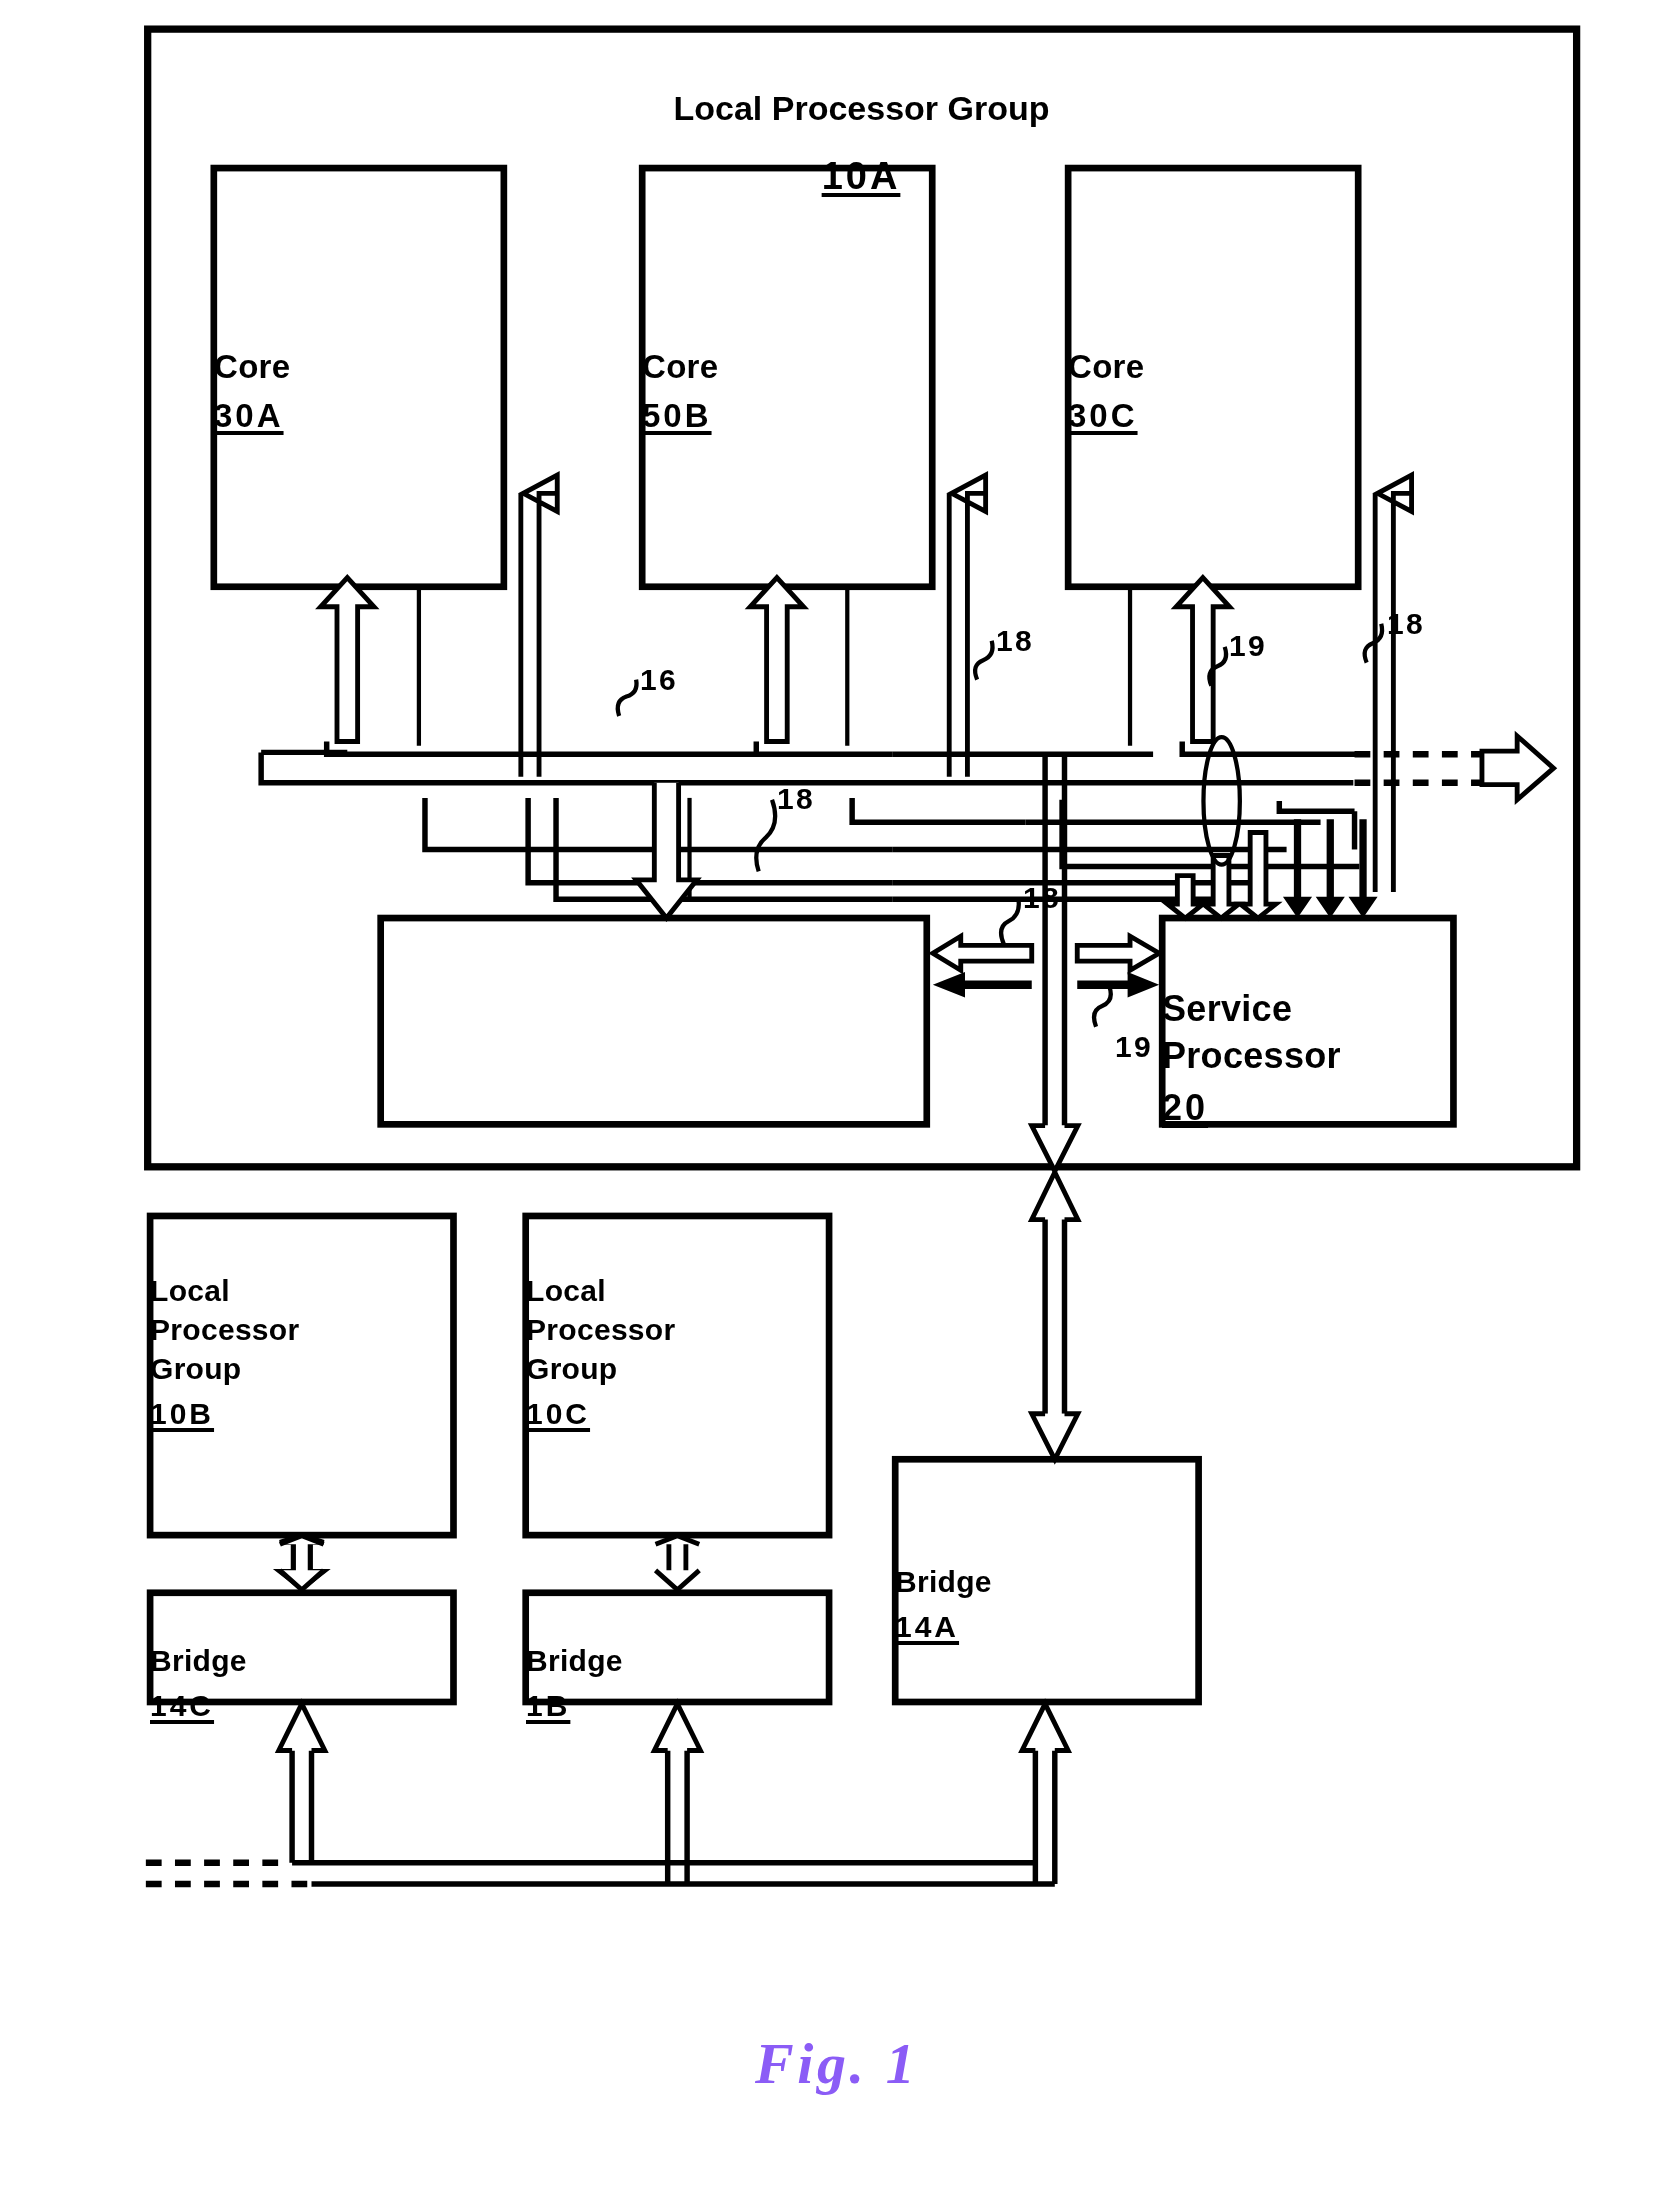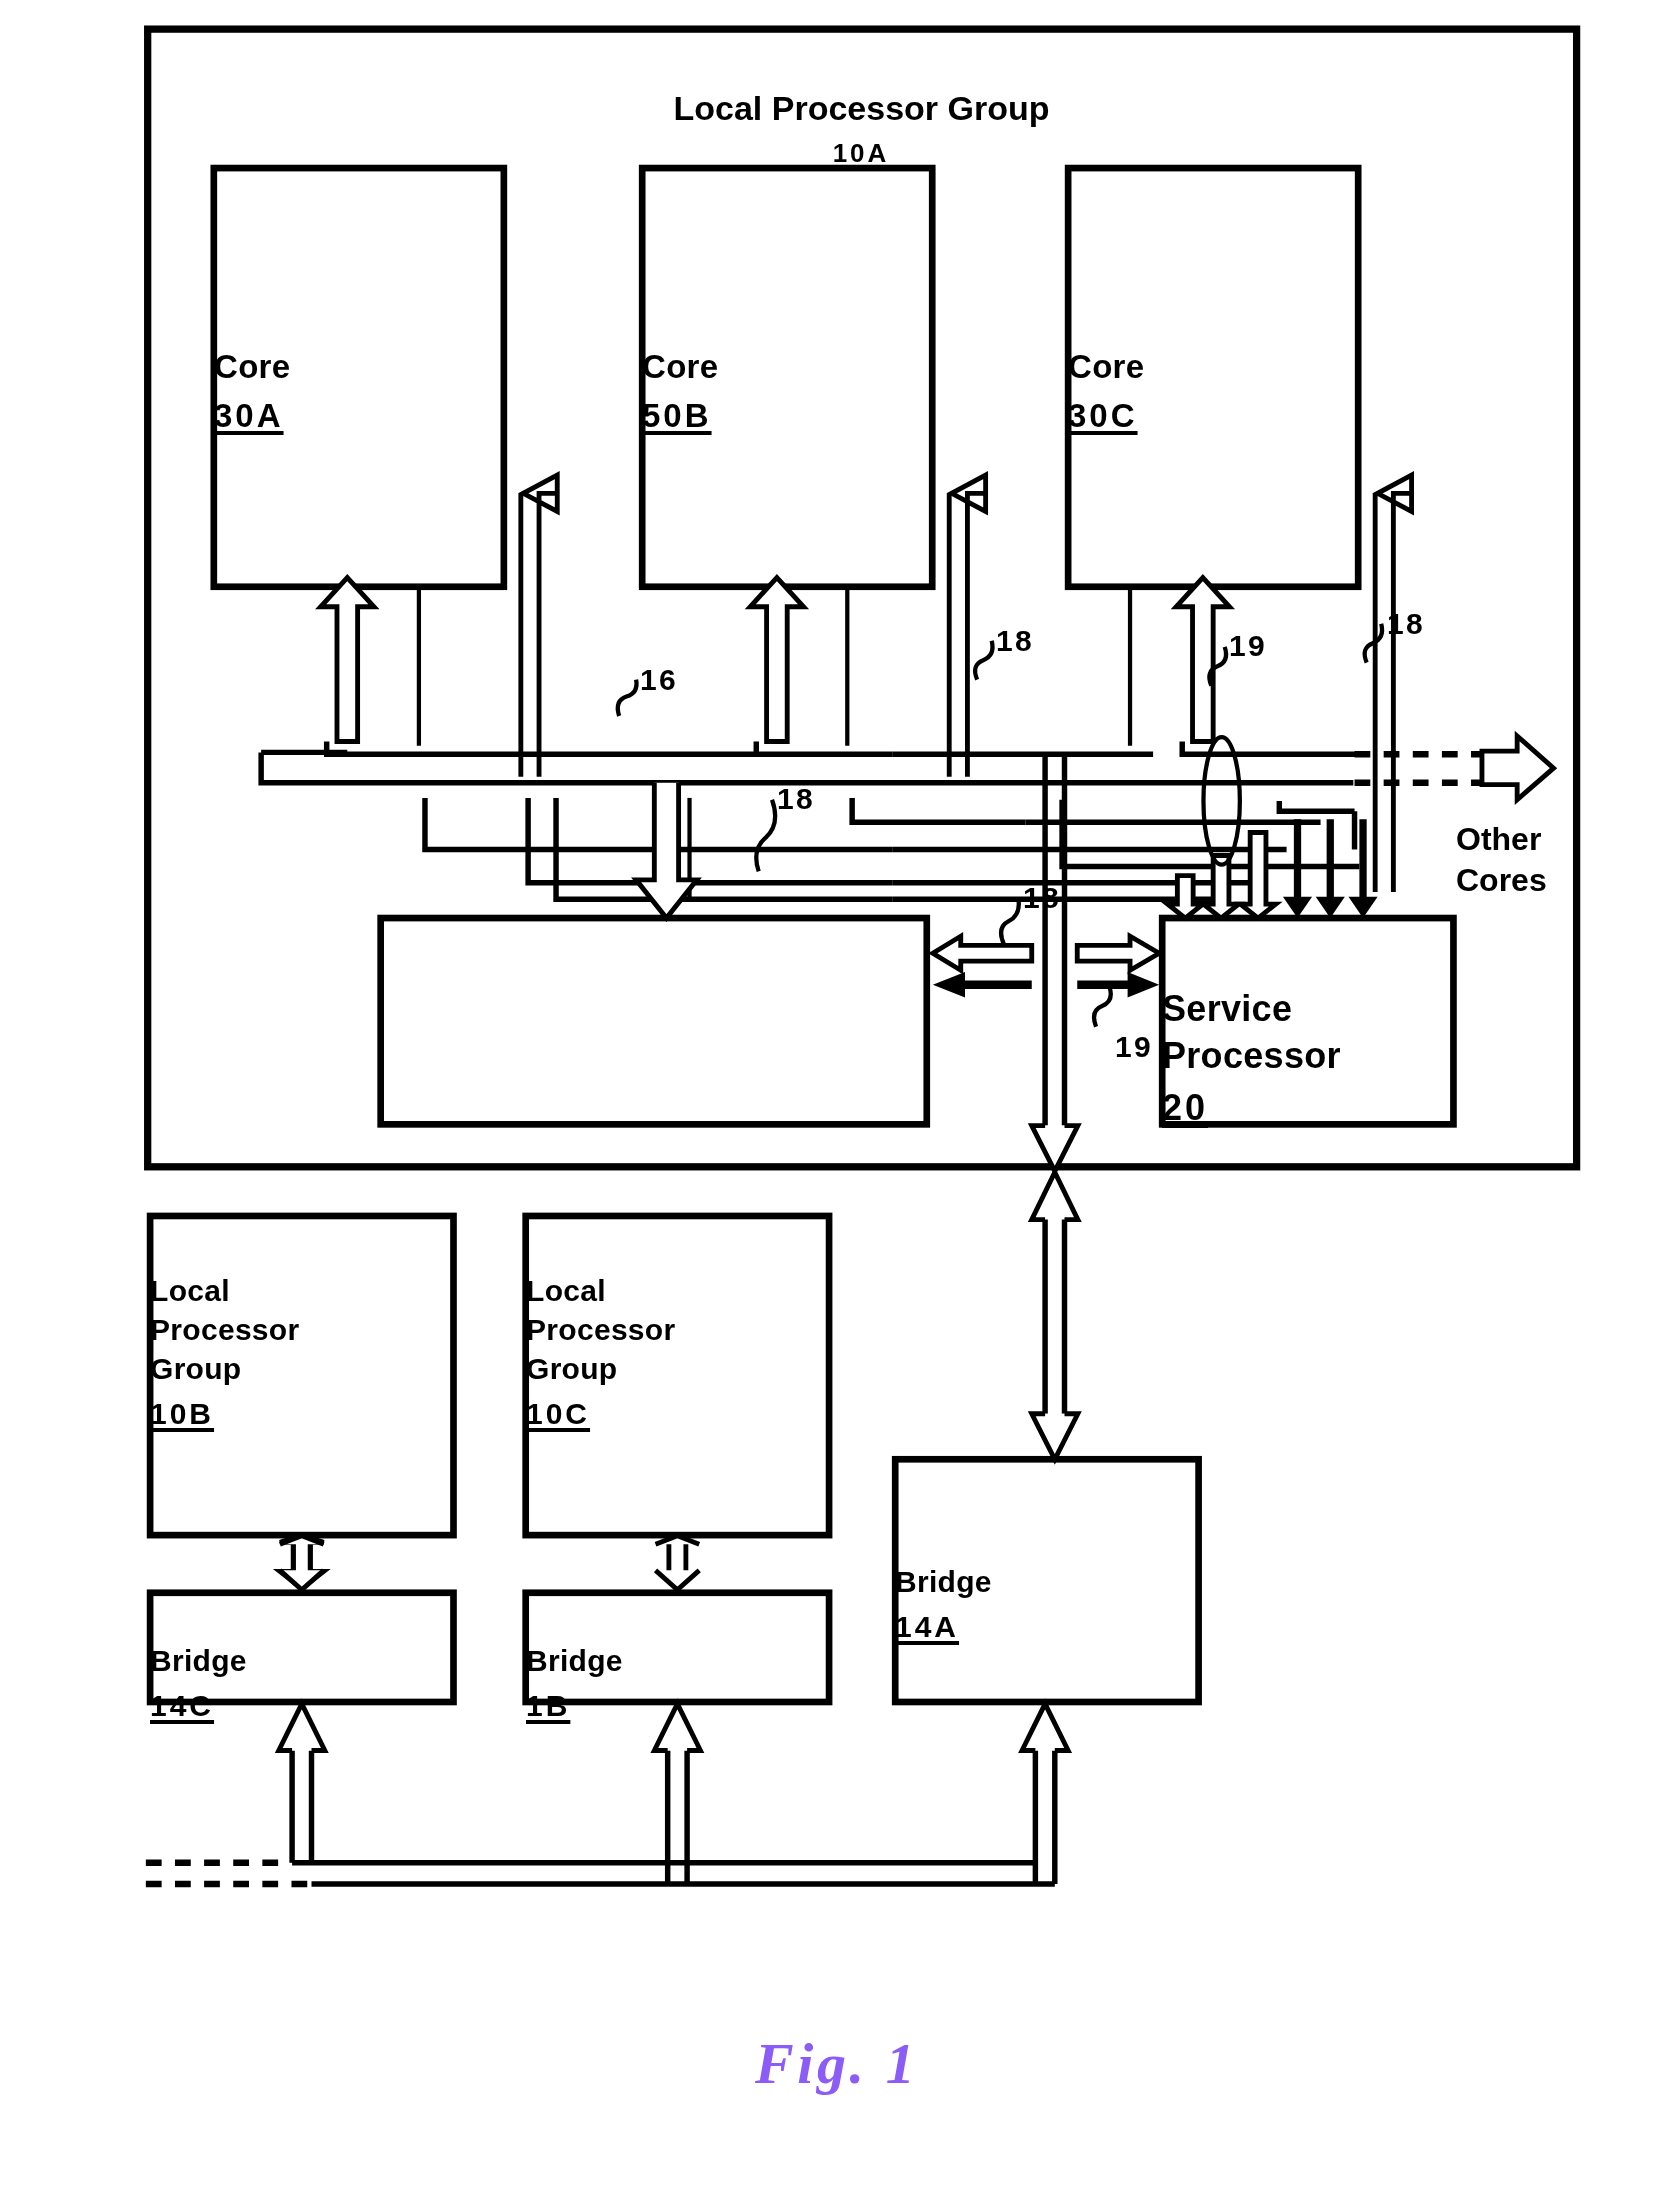--- a/index.html
+++ b/index.html
@@ -242,21 +242,21 @@
     <path class="lead" d="M 1654 1556 Q 1642 1528 1662 1518 Q 1682 1508 1678 1482"></path>
     <path class="lead" d="M 1806 1692 Q 1796 1666 1816 1658 Q 1836 1650 1828 1626"></path>
     <path class="lead" d="M 1996 1130 Q 1986 1106 2006 1098 Q 2026 1090 2018 1066"></path>
 
     <ellipse cx="2013" cy="1320" rx="30" ry="105" class="st-thin"></ellipse>
   </svg>
 
   <div class="plain" style="left:619px;top:42px;width:485px;font-size:34px;">
     <span>Local Processor Group</span>
   </div>
-  <div class="plain" style="left:752px;top:97px;width:218px;font-size:26px;">
+  <div class="plain" style="left:752px;top:97px;width:218px;font-size:38px;">
     <span class="ref">10A</span>
   </div>
 
   <div class="boxlabel" style="left:214px;top:303px;width:290px;font-size:33px;">
     <span>Core</span>
     <span class="ref">30A</span>
   </div>
 
   <div class="boxlabel" style="left:642px;top:303px;width:290px;font-size:33px;">
     <span>Core</span>
@@ -268,24 +268,20 @@
     <span class="ref">30C</span>
   </div>
 
 
   <div class="boxlabel" style="left:1162px;top:939px;width:291px;font-size:36px;">
     <span>Service
 Processor</span>
     <span class="ref">20</span>
   </div>
 
-  <div class="plain" style="left:1456px;top:777px;width:200px;font-size:32px;text-align:left;">
-    <span>Other
-Cores</span>
-  </div>
 
   <div class="boxlabel" style="left:150px;top:1232px;width:303px;font-size:30px;">
     <span>Local
 Processor
 Group</span>
     <span class="ref">10B</span>
   </div>
 
   <div class="boxlabel" style="left:526px;top:1232px;width:303px;font-size:30px;">
     <span>Local

